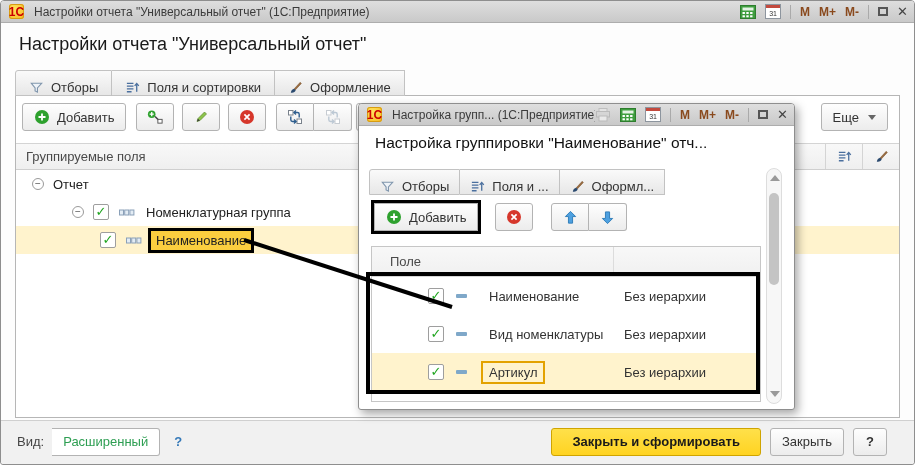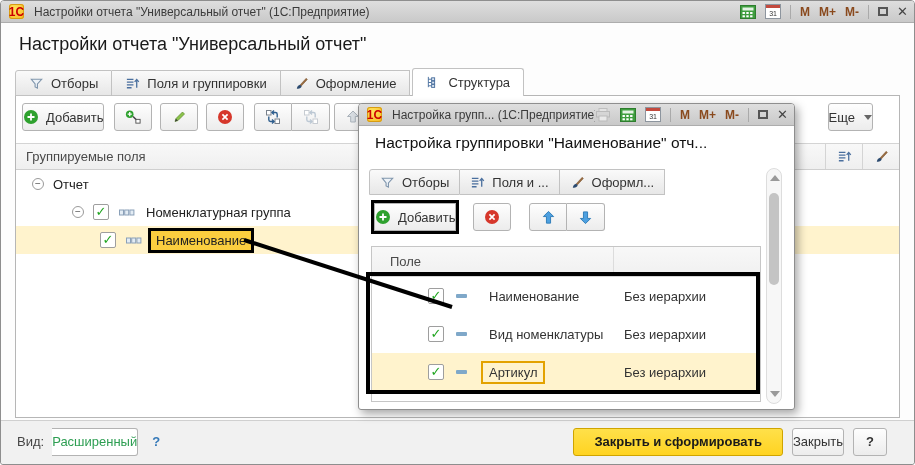--- a/index.html
+++ b/index.html
@@ -27,38 +27,38 @@
   .icon{display:inline-flex;align-items:center;justify-content:center;}
   .cal-icon{position:relative;width:16px;height:15px;background:#fff;border:1px solid #8d959e;
             display:inline-flex;align-items:flex-end;justify-content:center;}
   .cal-top{position:absolute;top:0;left:0;right:0;height:3px;background:#c34a3e;}
   .cal-num{font-size:7px;color:#333;line-height:1.3;}
   .disabled-ico{opacity:.55;}
   
   .page-title{position:absolute;left:18px;top:33px;font-size:18px;color:#1a1a1a;}
   .tabs{position:absolute;display:flex;align-items:flex-end;height:27px;z-index:3;}
   .main-tabs{left:14px;top:68px;}
-  .tab{display:flex;align-items:center;gap:7px;height:26px;padding:0 13px;font-size:13px;color:#333;
+  .tab{display:flex;align-items:flex-end;gap:7px;height:26px;padding:0 13px;font-size:13px;color:#333;
        background:linear-gradient(#fafafa,#e7e7e7);border:1px solid #c2c2c2;border-left-width:0;
        white-space:nowrap;}
   .tab:first-child{border-left-width:1px;border-radius:3px 0 0 0;}
   .tab.active{background:#fff;height:28px;border-bottom:none;border-left-width:1px;margin-left:2px;
               border-radius:3px 3px 0 0;}
   .panel{position:absolute;left:14px;right:14px;top:94px;bottom:46px;background:#fff;
          border:1px solid #b6b6b6;}
   .toolbar{position:absolute;left:6px;top:7px;right:6px;display:flex;align-items:center;}
   .btn{display:inline-flex;align-items:center;justify-content:center;gap:7px;height:28px;
-       padding:0 0;background:linear-gradient(#fefefe,#ececec);border:1px solid #b3b3b3;
+       padding:0 11px;background:linear-gradient(#fefefe,#ececec);border:1px solid #b3b3b3;
        border-radius:3px;font-size:13px;color:#333;font-family:inherit;cursor:default;}
   .icon-btn{width:38px;padding:0;}
   .btn-group{display:inline-flex;}
   .btn-group .btn{border-radius:0;}
   .btn-group .btn:first-child{border-radius:3px 0 0 3px;}
   .btn-group .btn:last-child{border-radius:0 3px 3px 0;border-left:none;}
-  .more-btn{position:absolute;right:20px;top:0;}
+  .more-btn{position:absolute;right:5px;top:0;}
   .caret{width:0;height:0;border-left:4px solid transparent;border-right:4px solid transparent;
          border-top:5px solid #666;margin-left:2px;}
   .grid-header{position:absolute;left:0;right:0;top:47px;height:27px;display:flex;align-items:stretch;
                background:linear-gradient(#f8f8f8,#efefef);border-top:1px solid #d4d4d4;
                border-bottom:1px solid #cfcfcf;font-size:13px;color:#4a4a4a;}
   .gh-title{flex:1 1 auto;display:flex;align-items:center;padding-left:10px;}
   .gh-cell{flex:0 0 37px;display:flex;align-items:center;justify-content:center;border-left:1px solid #d4d4d4;}
   .tree{position:absolute;left:0;right:0;top:74px;}
   .trow{height:28px;display:flex;align-items:center;font-size:13px;color:#222;}
   .trow.selected{background:#fff3cd;}
@@ -171,44 +171,30 @@
       <div class="tab">
         <span class="icon">
             <svg width="15" height="15" viewBox="0 0 16 16">
               <g fill="none" stroke="#4a6f9e" stroke-width="1.4">
                 <path d="M2 3.5h7M2 6.5h7M2 9.5h7M2 12.5h5"></path>
                 <path d="M12.5 12.5V4.5"></path>
                 <path d="M10.3 6.3 12.5 3.8l2.2 2.5"></path>
               </g>
             </svg>
           </span>
-        <span>Поля и группировки</span>
+        <span>Поля и сортировки</span>
       </div>
       <div class="tab">
         <span class="icon">
             <svg width="15" height="15" viewBox="0 0 16 16">
               <path d="M6.5 9.5 13 2.5l1.2 1.2-6.5 7z" fill="#9a6b3f" stroke="#7a5330" stroke-width="0.6"></path>
               <path d="M3 13.5c.3-2.2 1.6-3.6 3.6-4.1l1.6 1.6c-.5 2-2.6 2.9-5.2 2.5z" fill="#2b4a6f"></path>
             </svg>
           </span>
         <span>Оформление</span>
-      </div>
-      <div class="tab active">
-        <span class="icon">
-            <svg width="15" height="15" viewBox="0 0 16 16">
-              <g fill="#dbe6f2" stroke="#4a6f9e">
-                <path d="M2.5 2v11" fill="none"></path>
-                <path d="M2.5 4.5h3M2.5 8h3M2.5 11.5h3" fill="none"></path>
-                <rect x="6" y="3" width="3.2" height="3"></rect>
-                <rect x="6" y="6.6" width="3.2" height="3"></rect>
-                <rect x="6" y="10.2" width="3.2" height="3"></rect>
-              </g>
-            </svg>
-          </span>
-        <span>Структура</span>
       </div>
     </div>
 
     <div class="panel">
       <div class="toolbar">
         <button class="btn" style="margin-right:10px;">
           <span class="icon">
               <svg width="16" height="16" viewBox="0 0 16 16">
                 <circle cx="8" cy="8" r="7" fill="#2ea12e"></circle>
                 <path d="M8 4.5v7M4.5 8h7" stroke="#fff" stroke-width="1.8"></path>

